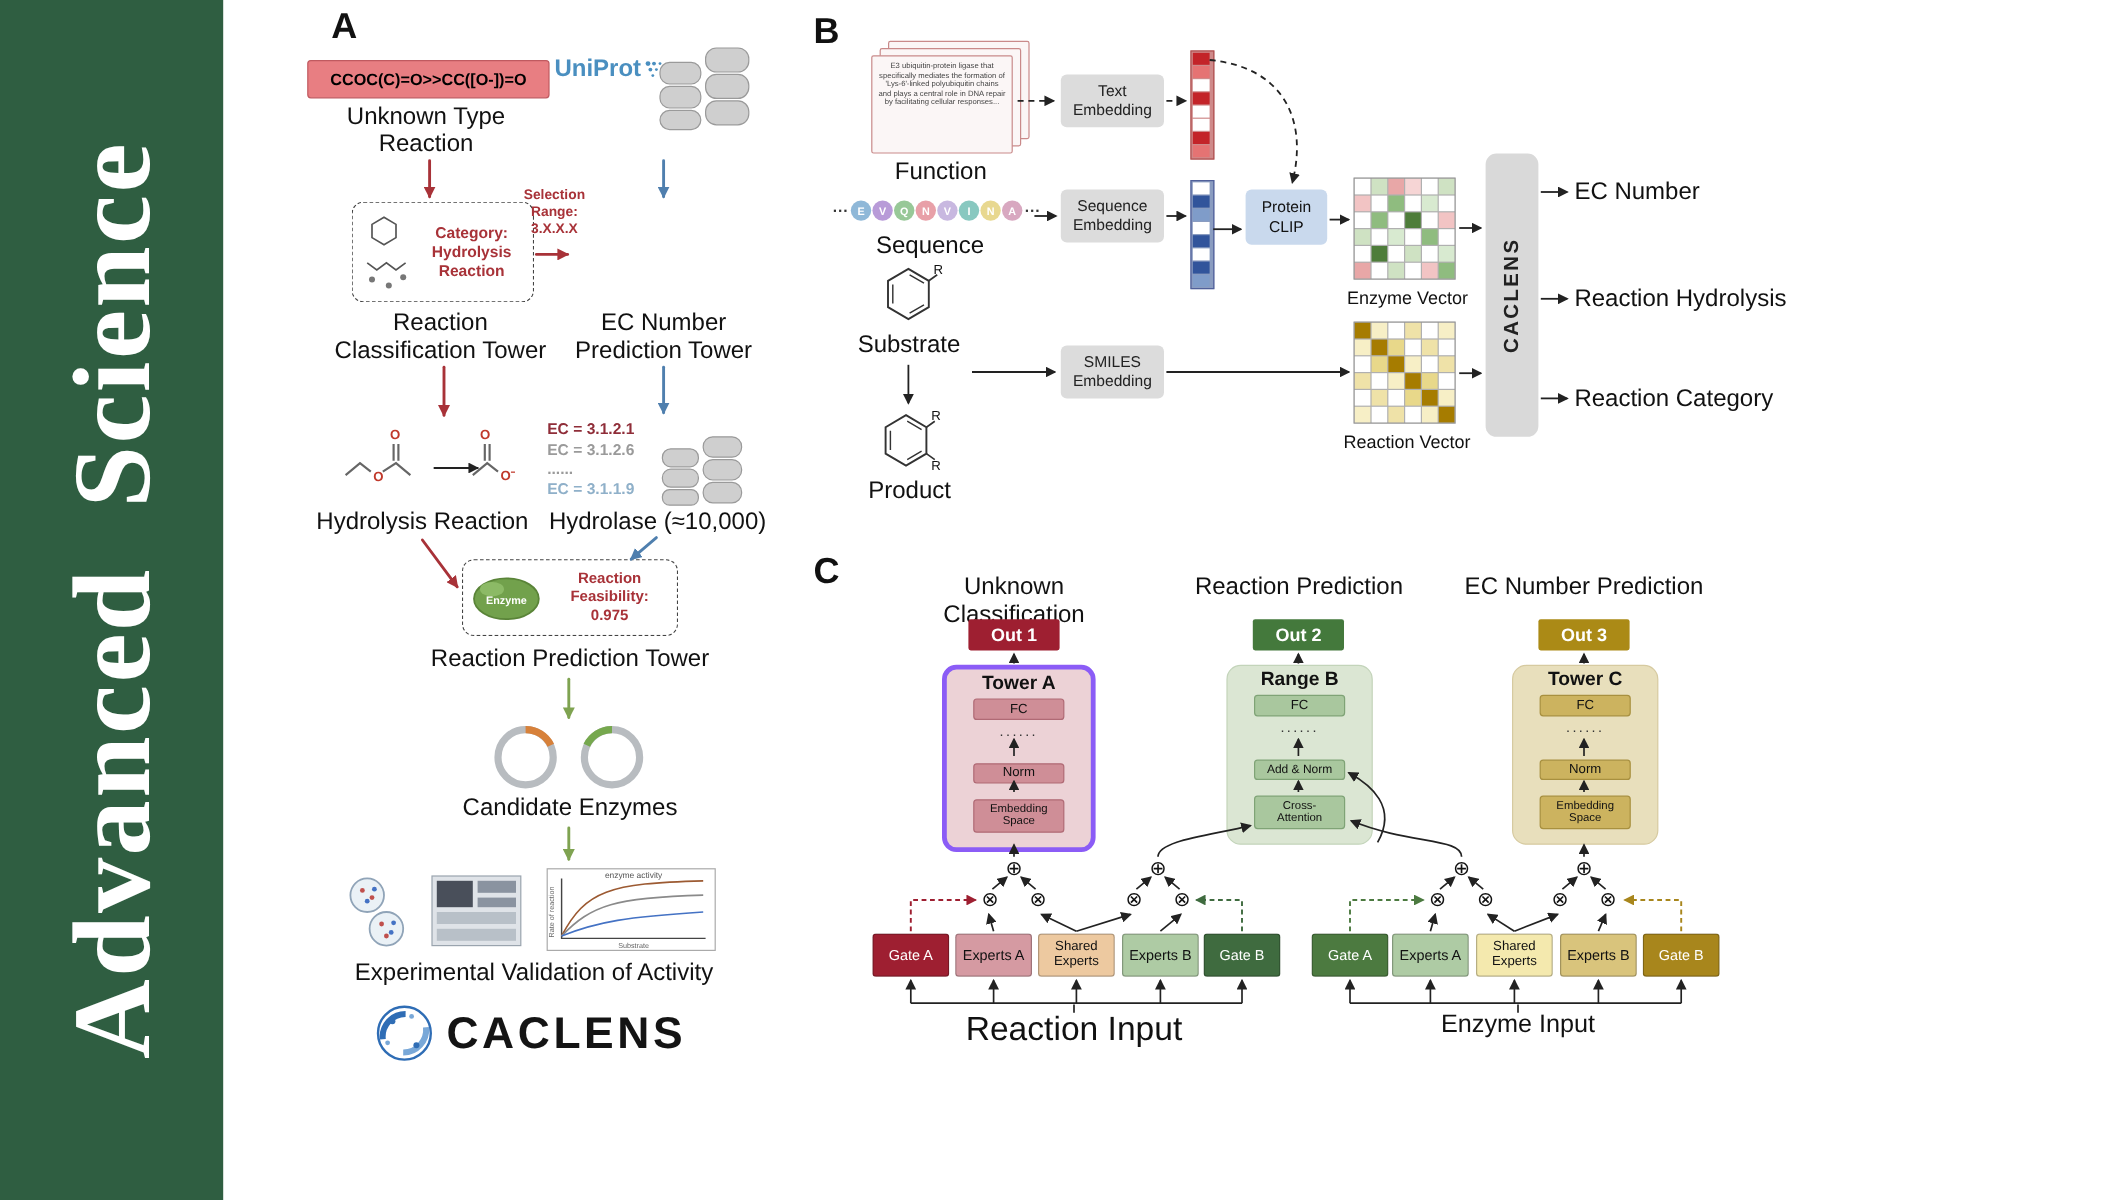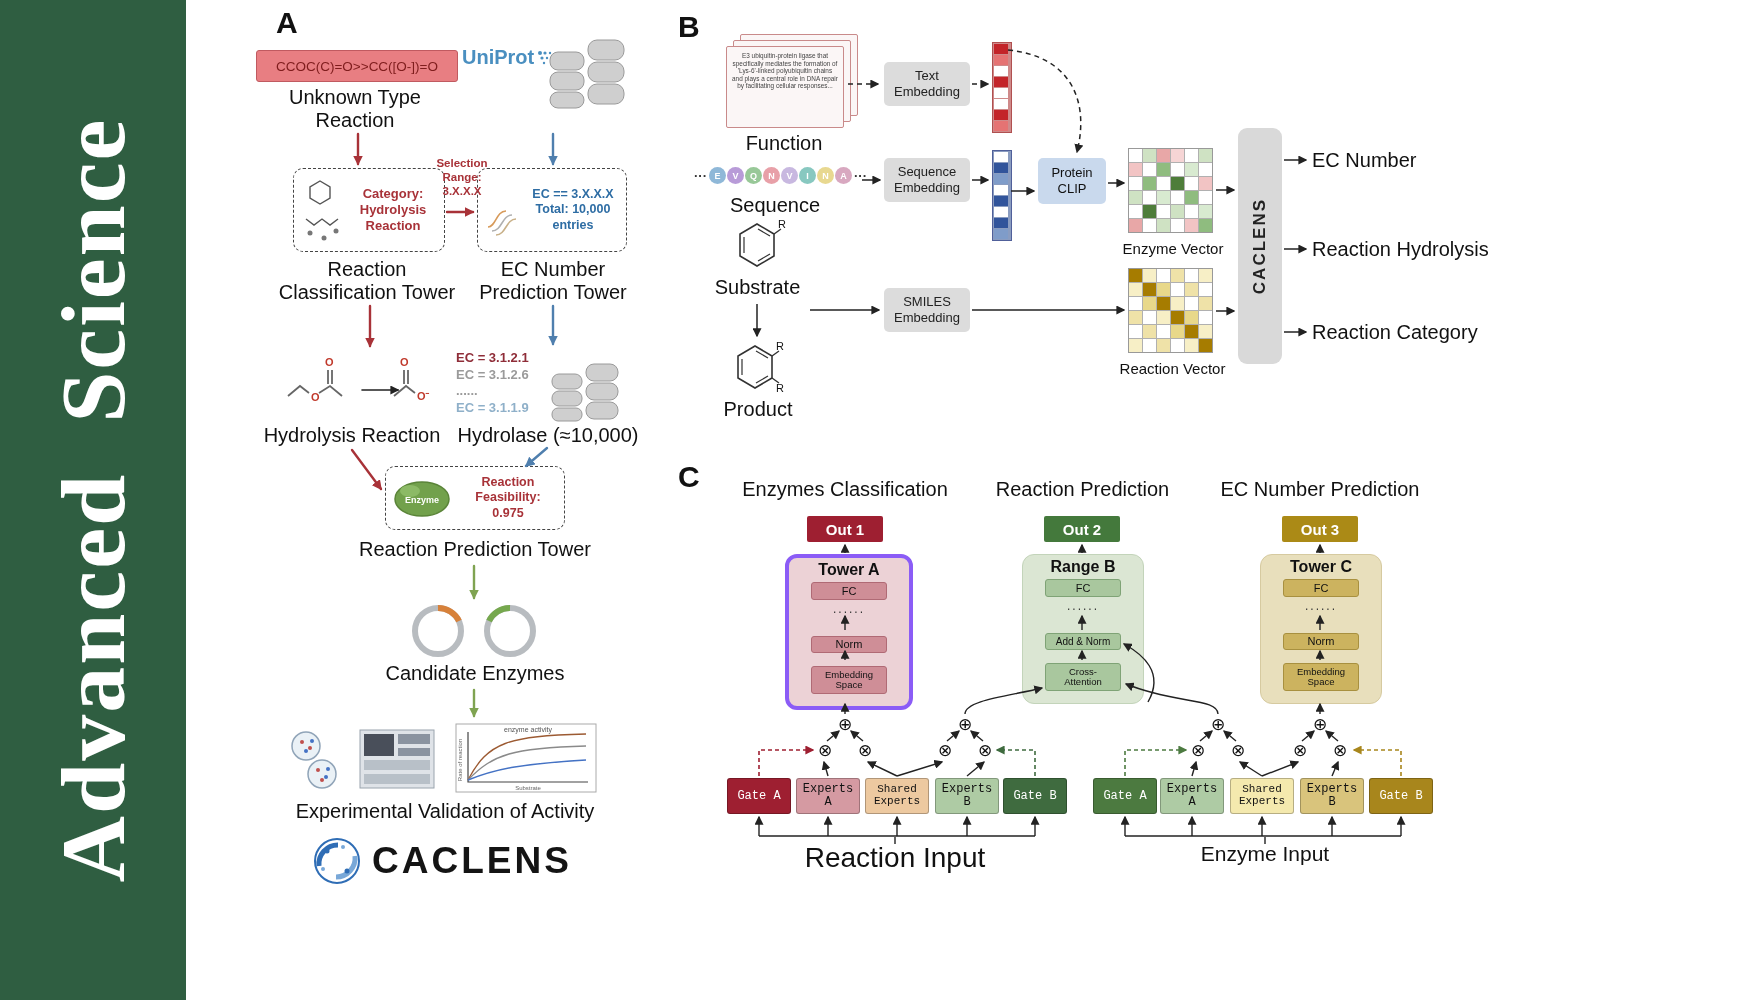--- a/index.html
+++ b/index.html
@@ -42,38 +42,38 @@
   .tower-title{position:absolute;top:3px;left:0;right:0;text-align:center;font-size:16px;font-weight:600;}
   .tower-dots{position:absolute;top:44px;left:0;right:0;text-align:center;font-size:12px;
               letter-spacing:2px;color:#333;}
   .tin{position:absolute;left:22px;width:76px;height:18px;border-radius:3px;display:flex;
        align-items:center;justify-content:center;text-align:center;font-size:11px;
        white-space:pre-line;line-height:1.1;box-sizing:border-box;}
   .op{position:absolute;width:16px;text-align:center;font-family:"DejaVu Sans",sans-serif;
       font-size:17px;line-height:17px;color:#111;}
   .ebox{position:absolute;top:778px;width:64px;height:36px;border-radius:3px;display:flex;
         align-items:center;justify-content:center;font-size:12px;text-align:center;
-        white-space:pre-line;line-height:1.05;border:1px solid rgba(0,0,0,.25);box-sizing:border-box;font-family:Liberation Mono, monospace;}
+        white-space:pre-line;line-height:1.05;border:1px solid rgba(0,0,0,.25);box-sizing:border-box;}
   
   .ec-list div{font-size:13px;font-weight:700;line-height:16.5px;}
   #wires{position:absolute;left:0;top:0;z-index:10;pointer-events:none;}
   .content{z-index:2;}
 </style>
 </head>
 <body>
 
 <div id="page">
 
   <div id="sidebar">
     <div id="journal">Advanced  Science</div>
   </div>
 
   <div class="abs content panel-letter" style="left:276px;top:6px">A</div>
 
-  <div class="abs content" style="left:256px;top:50px;width:200px;height:30px;background:#e87e82;border:1px solid #c05a60;border-radius:3px;display:flex;align-items:center;justify-content:center;font-size:13.5px;font-weight:400;color:#7f1d1d">CCOC(C)=O&gt;&gt;CC([O-])=O</div>
+  <div class="abs content" style="left:256px;top:50px;width:200px;height:30px;background:#e87e82;border:1px solid #c05a60;border-radius:3px;display:flex;align-items:center;justify-content:center;font-size:13.5px;font-weight:700;color:#000000">CCOC(C)=O&gt;&gt;CC([O-])=O</div>
 
   <div class="abs content lbl" style="left:260px;top:86px;width:190px">Unknown Type
 Reaction</div>
 
   <div class="abs content" style="left:462px;top:46px;display:flex;align-items:center;gap:3px">
     <span style="color:#4a8fc0;font-size:20px;font-weight:700">UniProt</span>
     <svg width="16" height="16" viewBox="0 0 16 16">
       <g fill="#4a8fc0">
           <circle cx="3" cy="3" r="2"></circle>
           <circle cx="8" cy="3" r="1.6"></circle>
@@ -107,30 +107,20 @@
     </svg>
     <div class="red-text" style="font-size:13px;white-space:pre-line;text-align:center;flex:1;line-height:1.25">Category:
 Hydrolysis
 Reaction</div>
   </div>
 
   <div class="abs content red-text" style="left:420px;top:156px;width:84px;font-size:11.5px;text-align:center;white-space:pre-line;line-height:14px;z-index:3">Selection
 Range:
 3.X.X.X</div>
 
-  <div class="abs content dashed-box" style="left:477px;top:168px;width:150px;height:84px">
-    <svg width="38" height="58" viewBox="0 0 38 58">
-      <path d="M4,46 C12,46 12,30 22,30" fill="none" stroke="#d79a5a" stroke-width="1.6"></path>
-      <path d="M8,50 C18,50 18,34 28,34" fill="none" stroke="#b0b0b0" stroke-width="1.6"></path>
-      <path d="M12,54 C22,54 22,38 32,38" fill="none" stroke="#c8b088" stroke-width="1.6"></path>
-    </svg>
-    <div class="blue-text" style="font-size:12.5px;white-space:pre-line;text-align:center;flex:1;line-height:1.25">EC == 3.X.X.X
-Total: 10,000
-entries</div>
-  </div>
 
   <div class="abs content lbl" style="left:262px;top:258px;width:210px">Reaction
 Classification Tower</div>
   <div class="abs content lbl" style="left:458px;top:258px;width:190px">EC Number
 Prediction Tower</div>
 
   <svg class="abs content" style="left:278px;top:352px" width="172" height="68" viewBox="0 0 172 68">
     <g stroke="#666" stroke-width="1.8" fill="none">
       <path d="M10,44 L22,34 L31,41"></path>
       <path d="M41,41 L52,34 L64,44"></path>
@@ -387,21 +377,21 @@
   <div class="abs content" style="left:1238px;top:128px;width:44px;height:236px;background:#d9d9d9;border-radius:9px;display:flex;align-items:center;justify-content:center">
     <span style="writing-mode:vertical-rl;transform:rotate(180deg);font-size:17px;font-weight:600;letter-spacing:2px;color:#222">CACLENS</span>
   </div>
 
   <div class="abs content" style="left:1312px;top:149px;font-size:20px">EC Number</div>
   <div class="abs content" style="left:1312px;top:238px;font-size:20px">Reaction Hydrolysis</div>
   <div class="abs content" style="left:1312px;top:321px;font-size:20px">Reaction Category</div>
 
   <div class="abs content panel-letter" style="left:678px;top:460px">C</div>
 
-  <div class="abs content lbl" style="left:742px;top:478px;width:206px">Enzymes Classification</div>
+  <div class="abs content lbl" style="left:742px;top:478px;width:206px">Unknown Classification</div>
   <div class="abs content lbl" style="left:980px;top:478px;width:205px">Reaction Prediction</div>
   <div class="abs content lbl" style="left:1210px;top:478px;width:220px">EC Number Prediction</div>
 
   <div class="outbox content" style="left:807px;background:#9e1f31">Out 1</div>
   <div class="outbox content" style="left:1044px;background:#44793c">Out 2</div>
   <div class="outbox content" style="left:1282px;background:#ab8a16">Out 3</div>
 
   <div class="tower content" style="left:785px;background:#ecd2d6;border:4px solid #8b5cf6">
     <div class="tower-title">Tower A</div>
     <div class="tin" style="top:24px;background:#cf8e97;border:1px solid #b06a75">FC</div>

